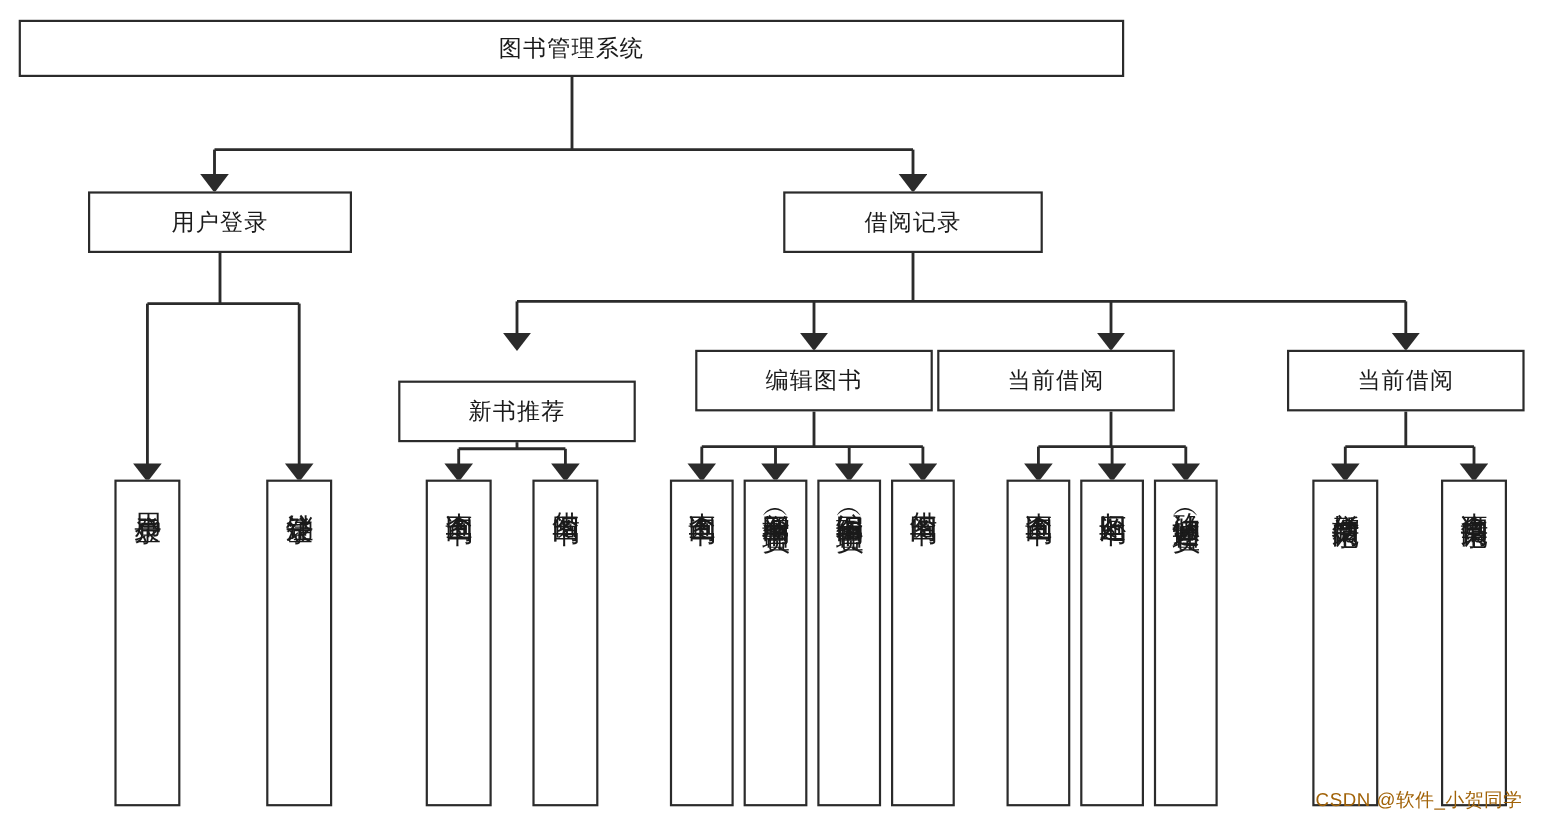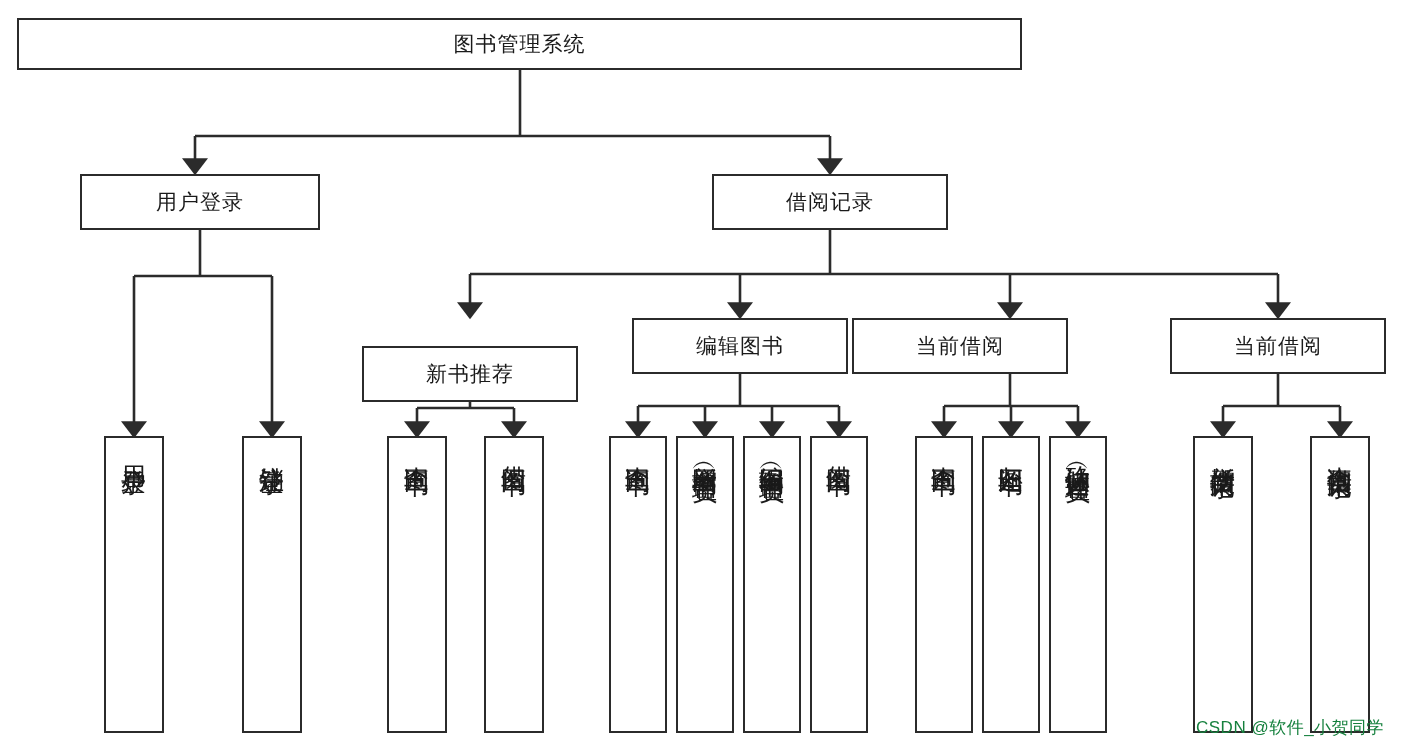--- a/index.html
+++ b/index.html
@@ -53,21 +53,21 @@
     text-orientation: upright;
     font-size: 25px;
     line-height: 1.04;
     letter-spacing: 2px;
     white-space: nowrap;
     color: #1a1a1a;
   }
   .watermark {
     position: absolute;
     font-size: 17px;
-    color: #15803d;
+    color: #a16207;
     white-space: nowrap;
     letter-spacing: 0.5px;
   }
 </style>
 </head>
 <body>
 
 <div id="canvas">
 
   <svg id="edges" viewBox="0 0 1405 747" xmlns="http://www.w3.org/2000/svg">

